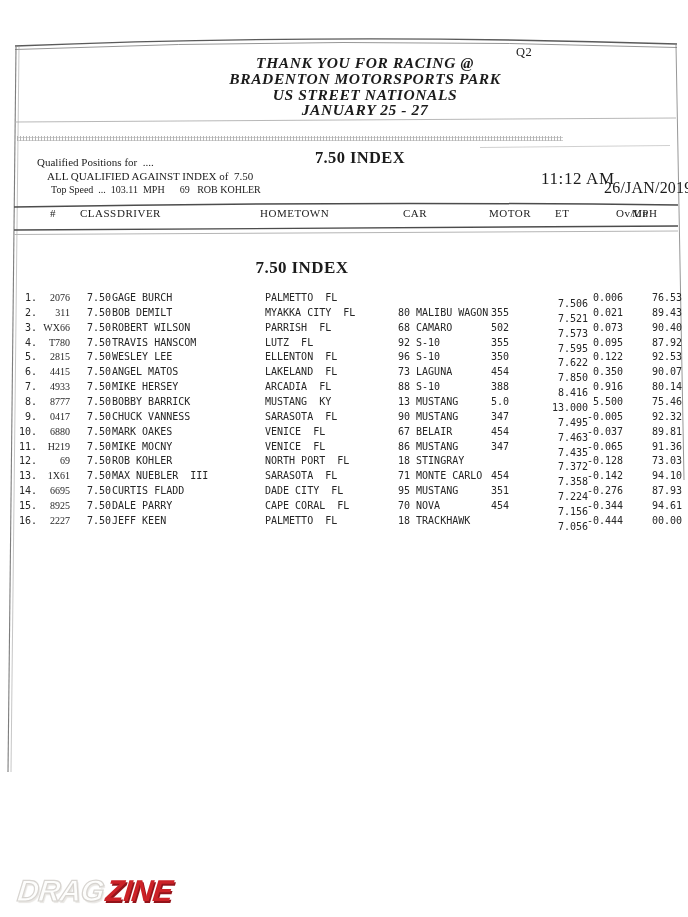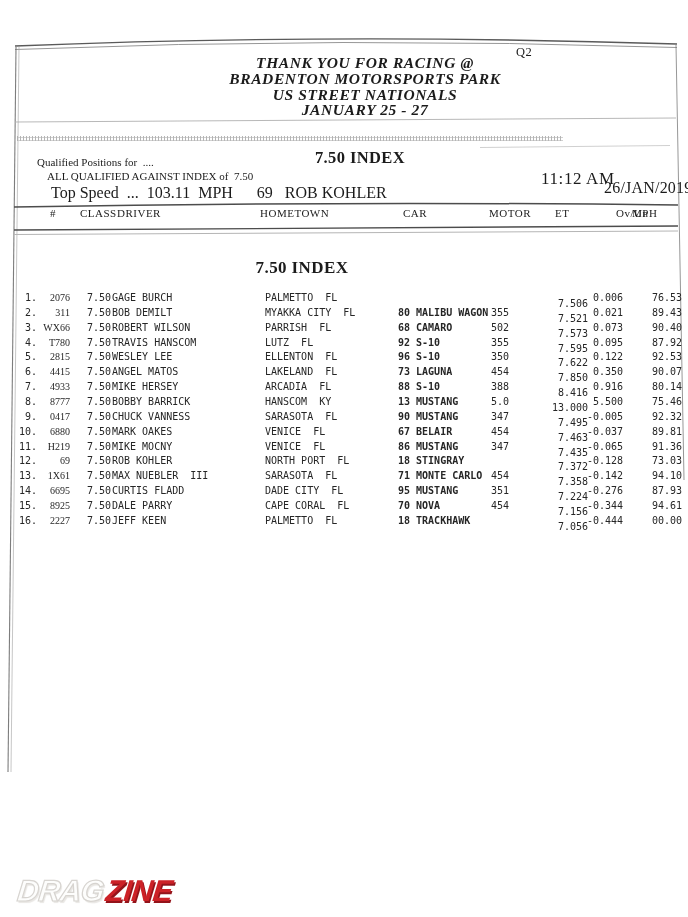--- a/index.html
+++ b/index.html
@@ -26,21 +26,21 @@
     left:17px; top:136px; width:546px; height:5px; opacity:.85;
     background-image:
       repeating-linear-gradient(90deg, #a9a9a9 0 1px, transparent 1px 3px),
       repeating-linear-gradient(0deg, #c9c9c9 0 1px, transparent 1px 3px);
   }
 
   .qtitle { left:240px; top:148px; width:240px; text-align:center;
             font-weight:bold; font-size:16.5px; letter-spacing:0.4px; }
   .qline1 { left:37px; top:156px; font-size:11px; white-space:pre; }
   .qline2 { left:47px; top:170px; font-size:11px; white-space:pre; }
-  .qline3 { left:51px; top:184px; font-size:16px; white-space:pre; }
+  .qline3 { left:51px; top:184px; font-size:10px; white-space:pre; }
   .qtime  { left:541px; top:169px; font-size:17px; letter-spacing:0.6px; }
   .qdate  { left:604px; top:179px; font-size:16px; letter-spacing:0.2px; }
 
   
   .col-h { position:absolute; top:207px; font-size:11px; letter-spacing:0.5px; }
   .h0 { left:50px; }  .h1 { left:80px; }  .h2 { left:117px; } .h3 { left:260px; }
   .h4 { left:403px; } .h5 { left:489px; } .h6 { left:555px; } .h7 { left:584px;margin-left:32px; }
   .h8 { left:632px; }
 
   .sec-title { left:182px; top:258px; width:240px; text-align:center;
@@ -51,21 +51,21 @@
     position:absolute; left:0; width:688px; height:15px;
     font-family:"DejaVu Sans Mono","Liberation Mono",monospace;
     font-size:10px; line-height:14px; color:#262626;
   }
   .row span { position:absolute; white-space:pre; }
   .c-rank   { left:13px;  width:24px; text-align:right; }
   .c-num    { left:40px;  width:30px; text-align:right;font-family:Liberation Serif, serif; }
   .c-cls    { left:87px; }
   .c-driver { left:112px; }
   .c-home   { left:265px; }
-  .c-car    { left:398px;font-weight:bold; }
+  .c-car    { left:398px; }
   .c-motor  { left:491px; }
   .c-et     { left:526px; width:62px; text-align:right;margin-top:6px; }
   .c-ovun   { left:560px; width:63px; text-align:right; }
   .c-mph    { left:620px; width:62px; text-align:right; }
 
   
   .logo {
     left:16px; top:876px; font-family:"Liberation Sans",sans-serif;
     font-weight:bold; font-style:italic; font-size:30px; line-height:30px;
     letter-spacing:-0.5px; transform:skewX(-6deg); transform-origin:left bottom;
@@ -212,21 +212,21 @@
         <span class="c-motor">388</span>
         <span class="c-et">8.416</span>
         <span class="c-ovun">0.916</span>
         <span class="c-mph">80.14</span>
       </div>
       <div class="row" style="top: 394.95px;">
         <span class="c-rank">8.</span>
         <span class="c-num">8777</span>
         <span class="c-cls">7.50</span>
         <span class="c-driver">BOBBY BARRICK</span>
-        <span class="c-home">HANSCOM  KY</span>
+        <span class="c-home">MUSTANG  KY</span>
         <span class="c-car">13 MUSTANG</span>
         <span class="c-motor">5.0</span>
         <span class="c-et">13.000</span>
         <span class="c-ovun">5.500</span>
         <span class="c-mph">75.46</span>
       </div>
       <div class="row" style="top: 409.8px;">
         <span class="c-rank">9.</span>
         <span class="c-num">0417</span>
         <span class="c-cls">7.50</span>

